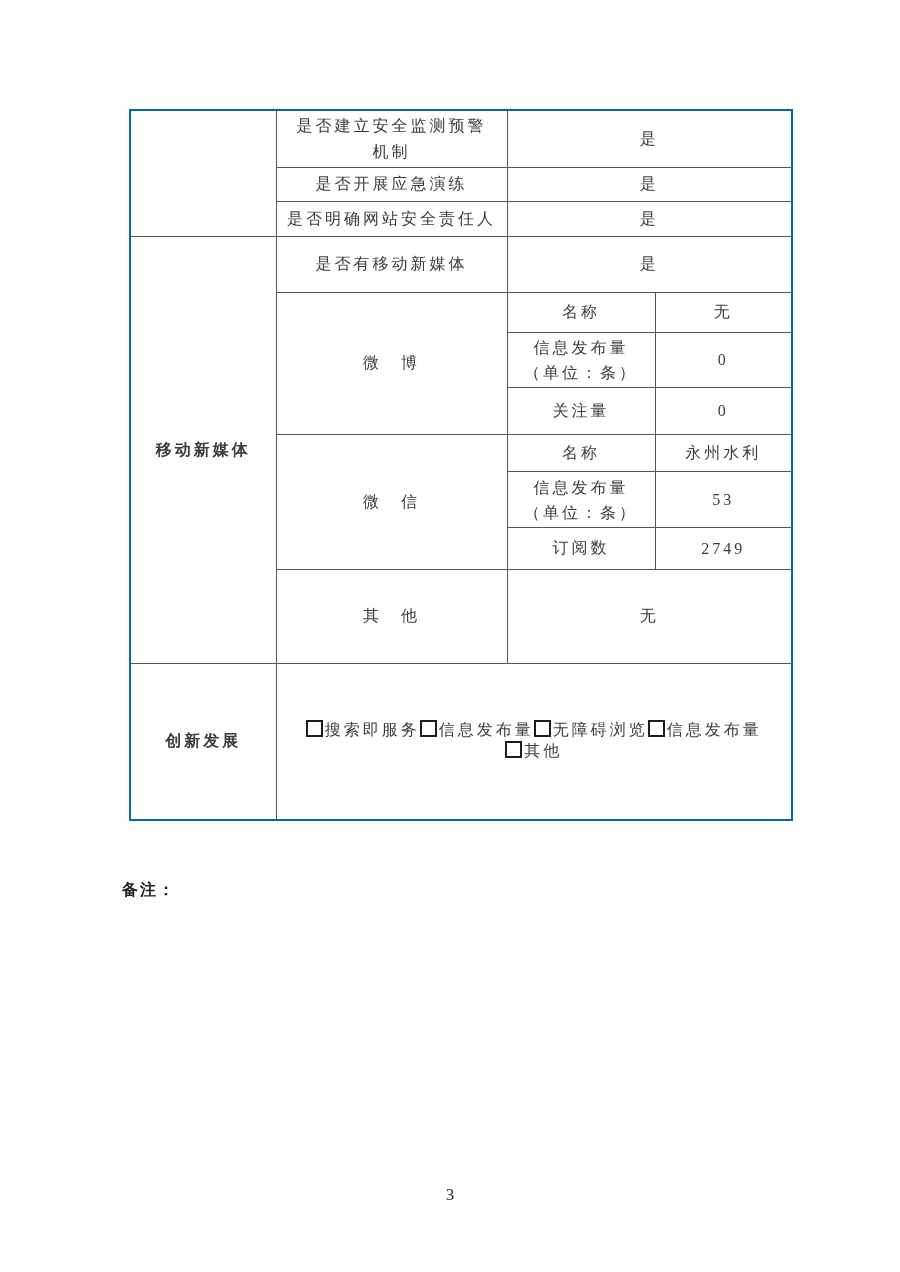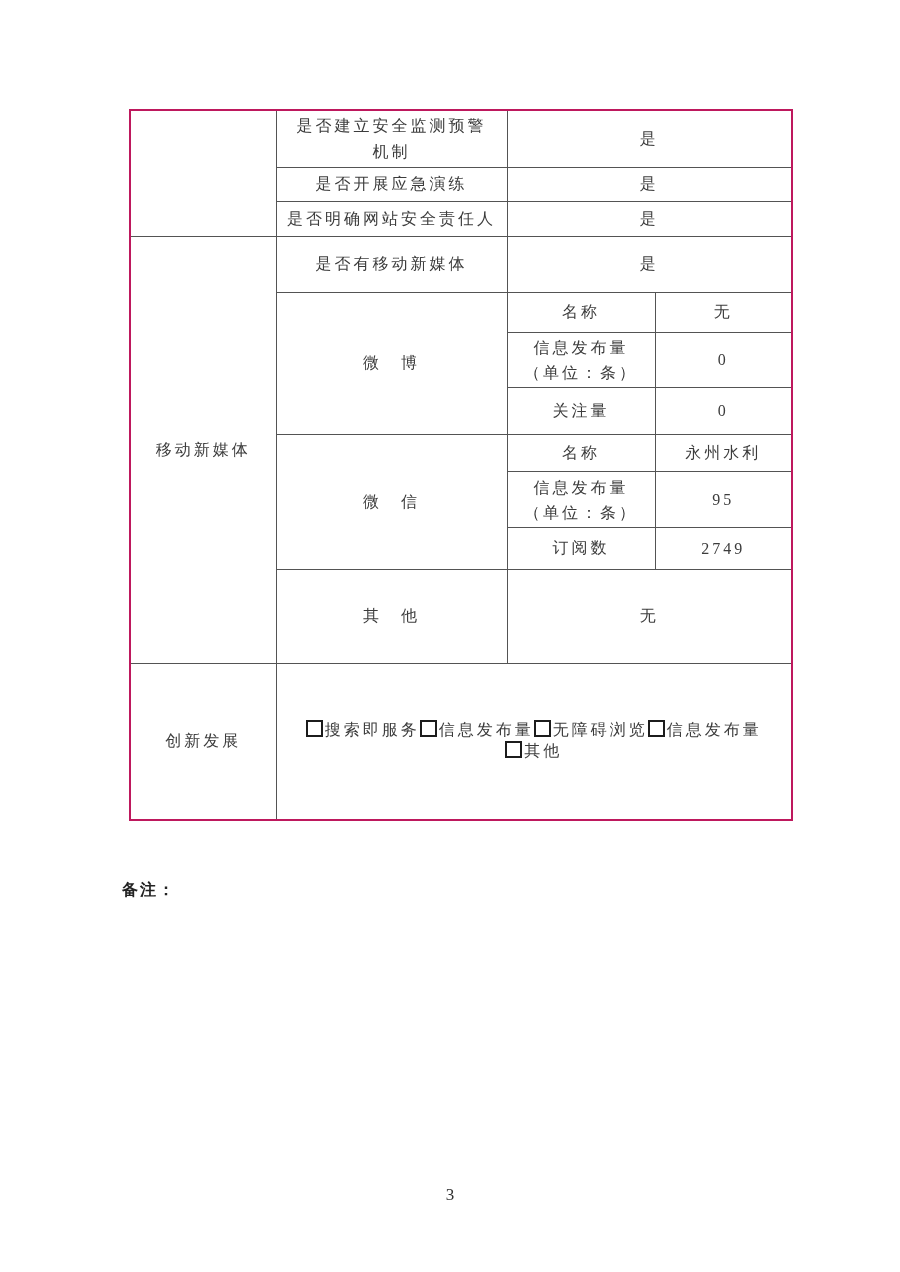--- a/index.html
+++ b/index.html
@@ -16,36 +16,36 @@
     color: #3c3c3c;
     overflow: hidden;
   }
   table.report {
     position: absolute;
     left: 129px;
     top: 109px;
     width: 662px;
     border-collapse: collapse;
     table-layout: fixed;
-    border: 2px solid #be185d;
+    border: 2px solid #0369a1;
     padding-left: 20px;
   }
   table.report td {
     border: 1px solid #545454;
     text-align: center;
     vertical-align: middle;
     font-size: 16px;
     letter-spacing: 3px;
     padding: 2px;
     overflow: hidden;
   }
   td.sec-b { border-bottom: 2px solid #454545; }
   .pre { white-space: pre-line; line-height: 26px; }
   .klabel.pre { line-height: 25px; margin-top: 15px; }
-  .sec-label { letter-spacing: 5px; }
+  .sec-label { letter-spacing: 5px; font-weight: bold; }
   .sub-label { letter-spacing: 4px; }
   .innov-label { padding-top: 12px; }
   .cb-cell {
     padding-bottom: 30px;
     font-size: 17px;
     letter-spacing: 1px;
   }
   .cbi { white-space: nowrap; text-align: right; }
   .cb {
     display: inline-block;
@@ -127,21 +127,21 @@
     </tr>
 
     <tr style="height:37px">
       <td rowspan="3" class="sub-label">微　信</td>
       <td class="klabel">名称</td>
       <td>永州水利</td>
     </tr>
     <tr style="height:56px">
       <td class="klabel pre">信息发布量
 （单位：条）</td>
-      <td>95</td>
+      <td>53</td>
     </tr>
     <tr style="height:42px">
       <td class="klabel">订阅数</td>
       <td>2749</td>
     </tr>
 
     <tr style="height:94px">
       <td class="sub-label sec-b">其　他</td>
       <td colspan="2" class="sec-b">无</td>
     </tr>

